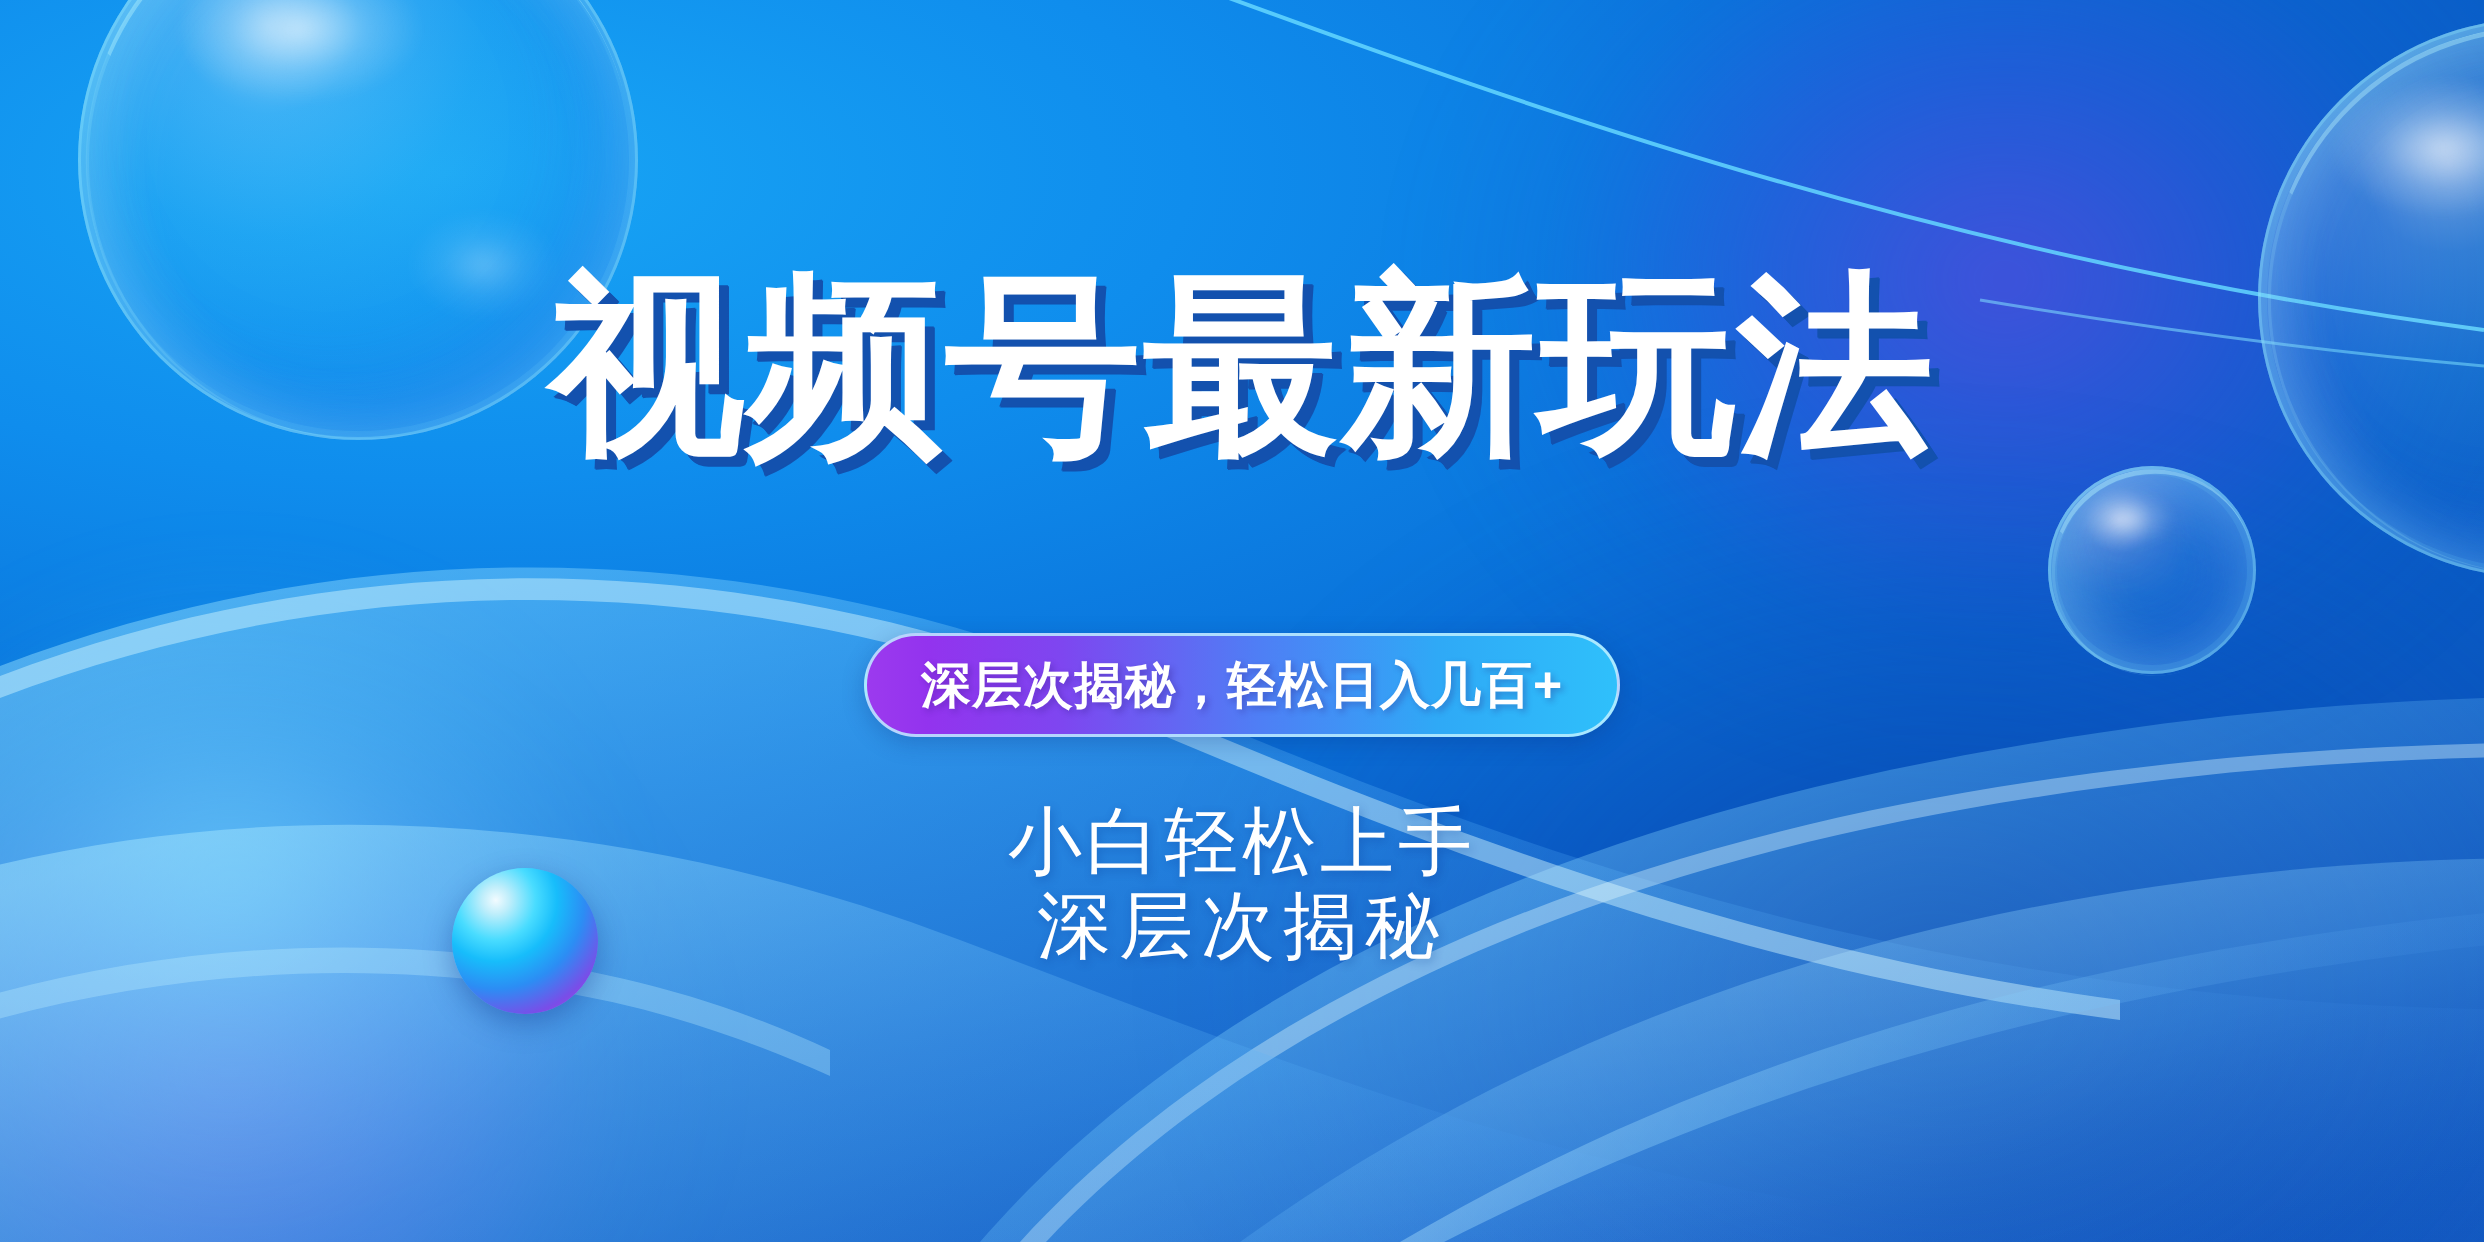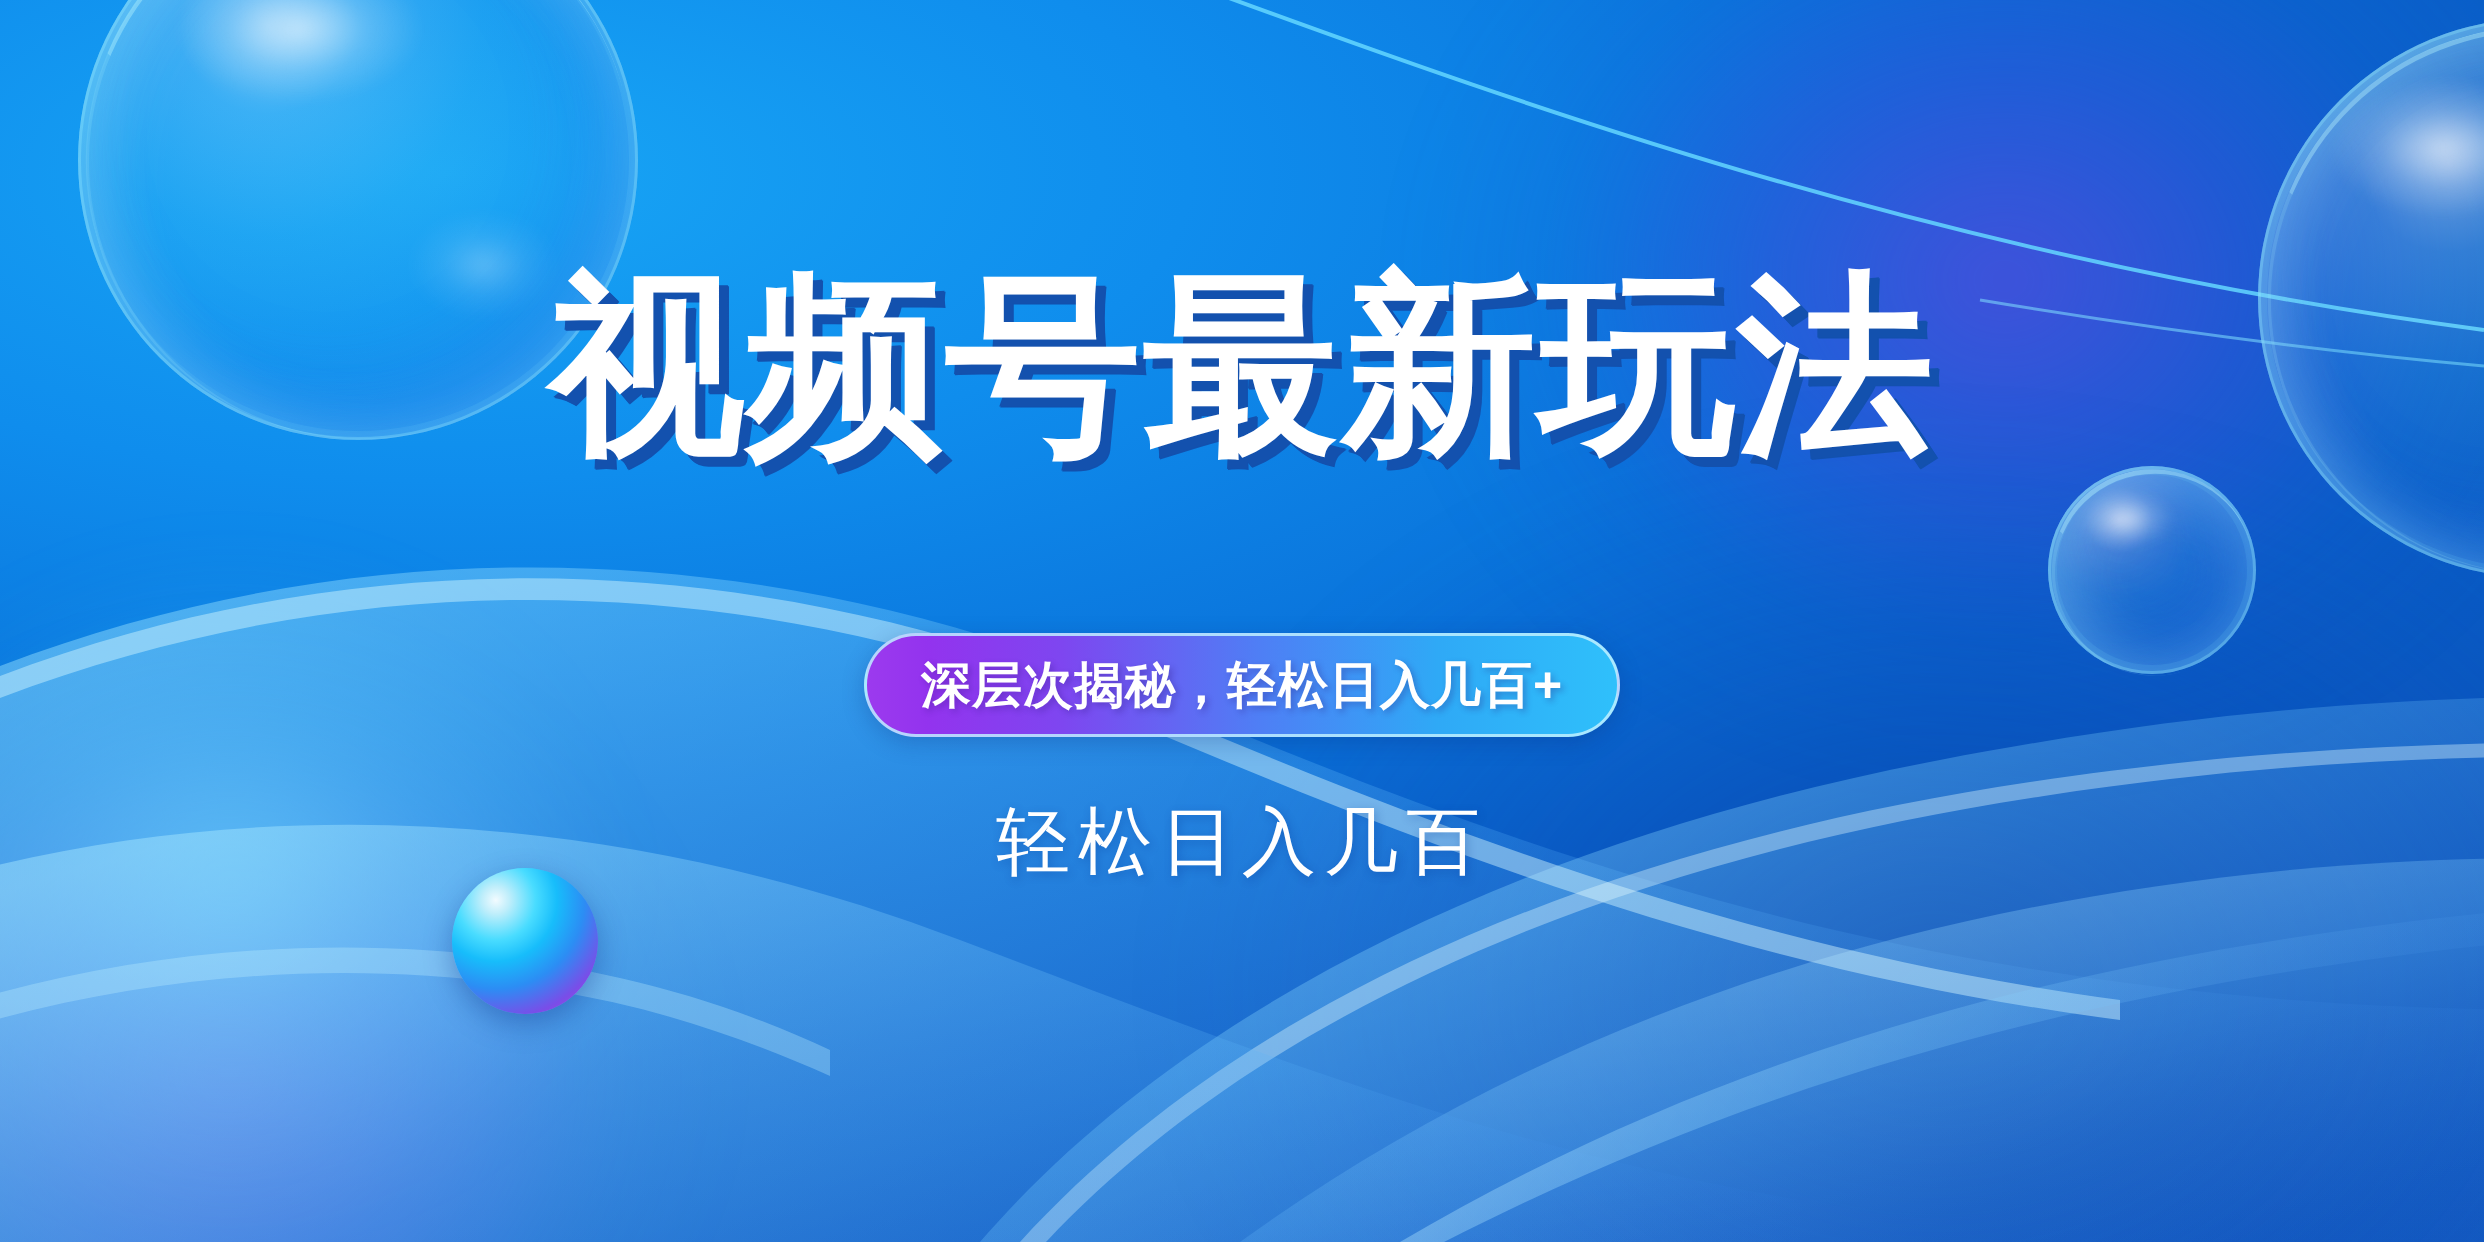--- a/index.html
+++ b/index.html
@@ -290,16 +290,17 @@
 
   <div class="headline">视频号最新玩法</div>
 
   <div class="pill-wrap">
     <div class="pill">
       <span class="pill-text">深层次揭秘，轻松日入几百+</span>
     </div>
   </div>
 
   <div class="tagline">
-    <span class="tagline-line second">轻松日入几百</span>
+    <span class="tagline-line">小白轻松上手</span>
+    <span class="tagline-line second">深层次揭秘</span>
   </div>
 
 </div>
 
 </body></html>

